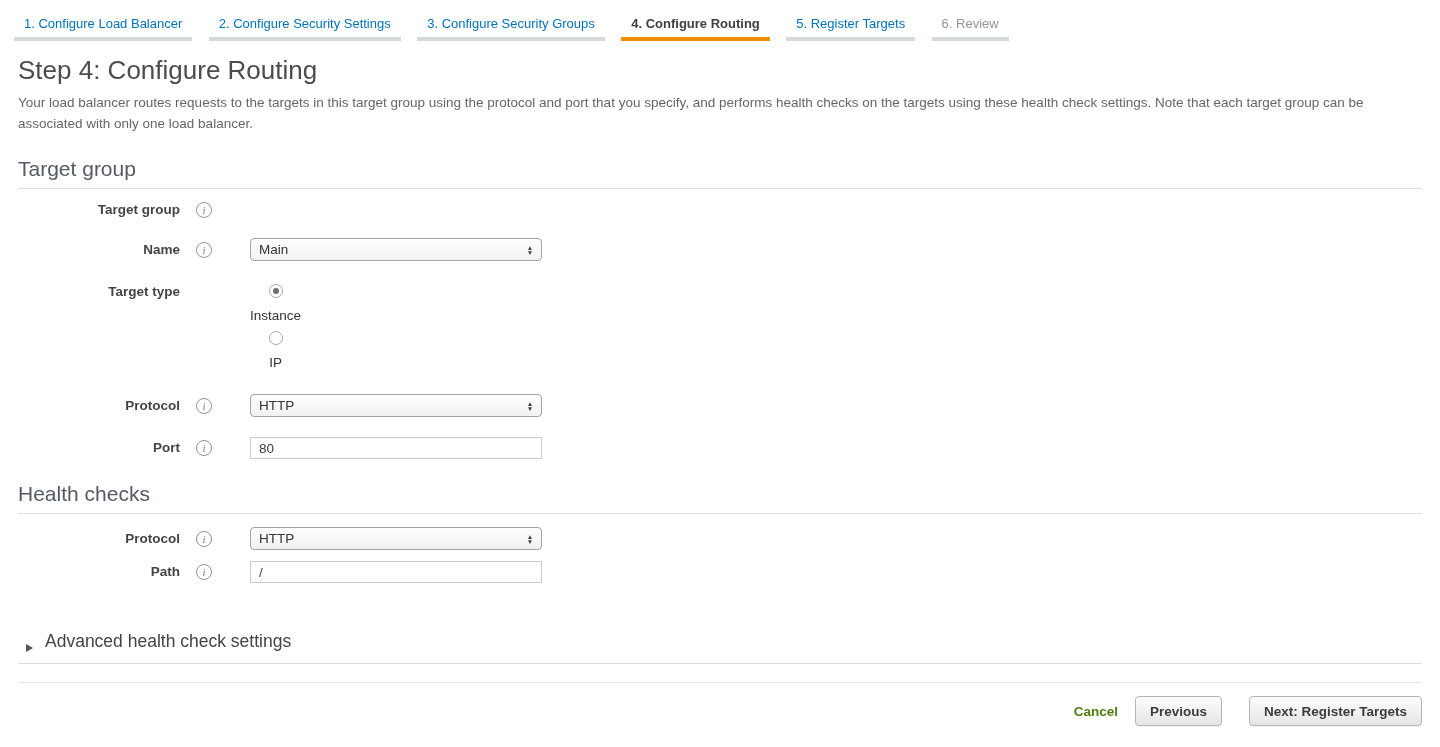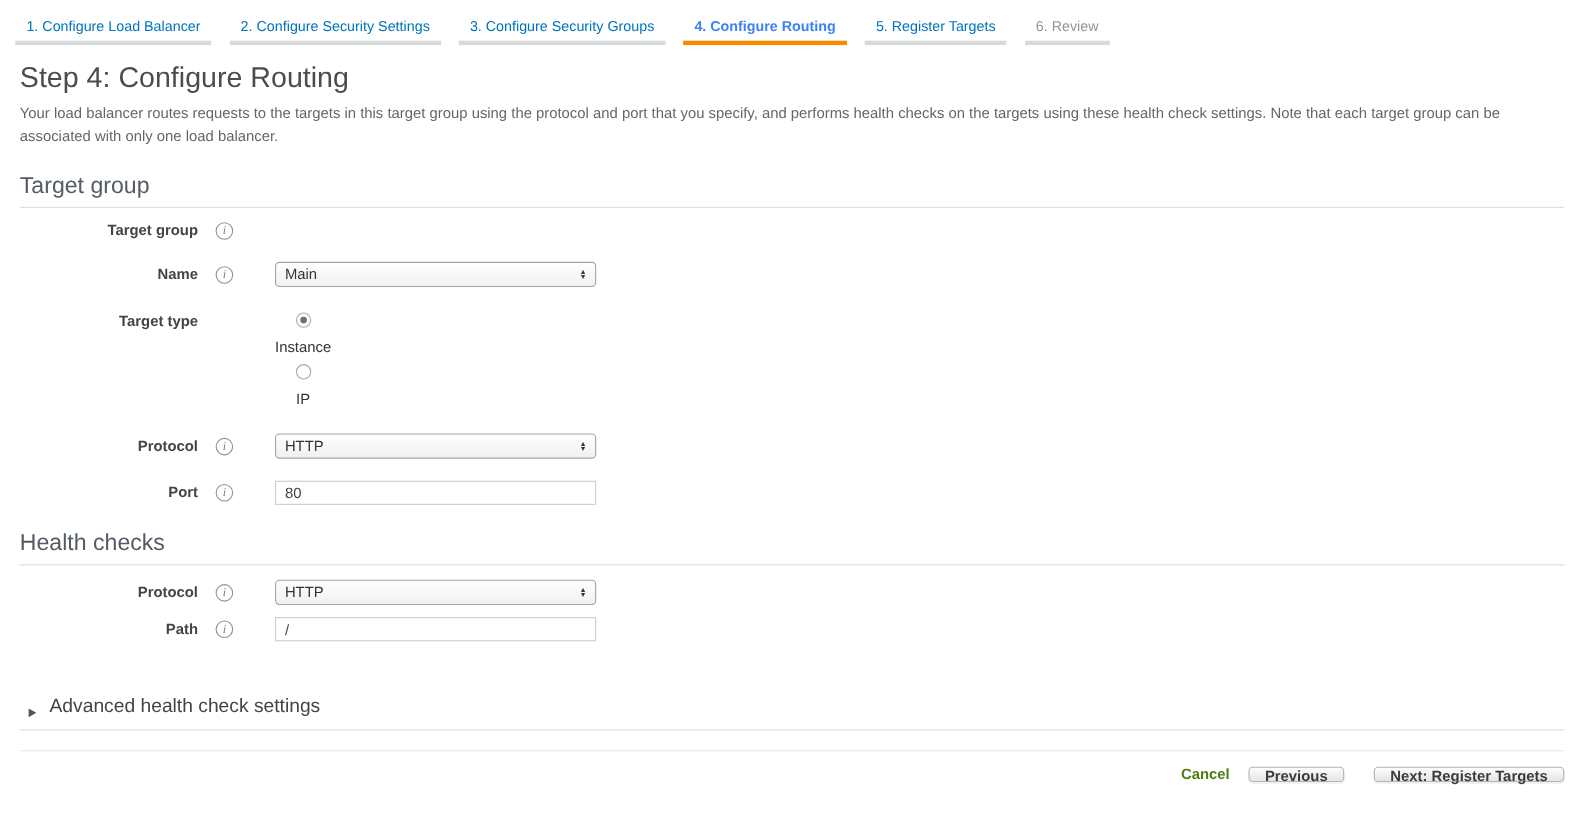--- a/index.html
+++ b/index.html
@@ -16,21 +16,21 @@
   .tab {
     display: inline-block;
     margin-right: 12px;
     padding: 4px 10px 6px;
     border-bottom: 4px solid #d5dbdb;
     font-size: 13px;
     color: #0073bb;
     text-decoration: none;
     cursor: pointer;
   }
-  .tab.active { color: #3b82f6; font-weight: 700; border-bottom-color: #f28d00; cursor: default; }
+  .tab.active { color: #404040; font-weight: 700; border-bottom-color: #f28d00; cursor: default; }
   .tab.disabled { color: #949494; cursor: default; }
 
   
   .main { padding: 0 18px; }
   .page-title { margin: 14px 0 6px; font-size: 26px; font-weight: 400; color: #4c4c4c; }
   .page-desc { font-size: 13.5px; line-height: 21px; color: #666; }
 
   .section-heading {
     margin-top: 23px;
     padding-bottom: 7px;
@@ -128,21 +128,21 @@
     border-top: 1px solid #e7e7e7;
     display: flex; justify-content: flex-end; align-items: center;
     padding-top: 13px;
   }
   .cancel-link {
     color: #4d7c0f; font-size: 13.5px; font-weight: 700;
     text-decoration: none; cursor: pointer;
     margin-right: 17px;
   }
   .btn {
-    height: 14px;
+    height: 30px;
     padding: 0 14px;
     border: 1px solid #b4b4b4;
     border-radius: 4px;
     background: linear-gradient(#fdfdfd, #e5e5e5);
     box-shadow: 0 1px 1px rgba(0,0,0,0.06);
     font-family: inherit;
     font-size: 13.5px; font-weight: 700; color: #3c3c3c;
     cursor: pointer;
   }
   .btn + .btn { margin-left: 27px; }

